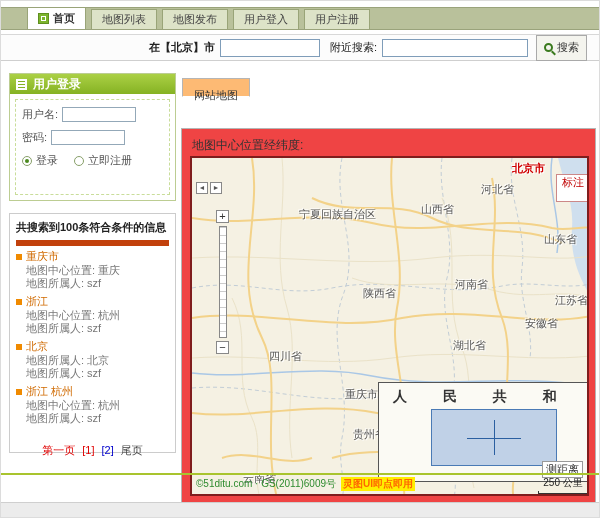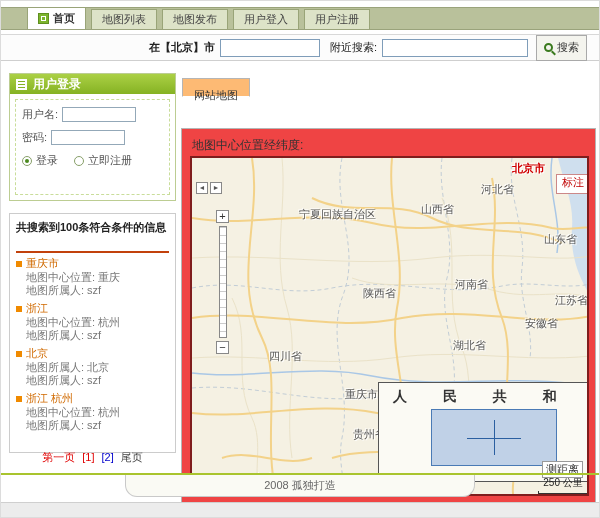--- a/index.html
+++ b/index.html
@@ -54,22 +54,22 @@
   .radio-row { display:flex; align-items:center; gap:4px; color:#555; margin-top:5px; }
   .radio { width:10px; height:10px; border-radius:50%; border:1px solid #88a06a;
            background:#fff; display:inline-block; position:relative; }
   .radio.checked::after { content:""; position:absolute; inset:2px; background:#4b8a1e;
                           border-radius:50%; }
   .radio-gap { width:8px; }
 
   
   .results-panel { position:absolute; left:8px; top:212px; width:167px; height:240px;
                    border:1px solid #cccccc; background:#fff; padding:6px 6px 4px; }
-  .results-summary { font-weight:bold; font-size:11px; color:#222; padding-bottom:16px;
-                     border-bottom:2px solid #c2410c; }
+  .results-summary { font-weight:bold; font-size:11px; color:#222; padding-bottom:5px;
+                     border-bottom:6px solid #c2410c; }
   .group-row { display:flex; align-items:center; gap:5px; padding:5px 2px;
                border-bottom:1px solid #e2e2e2; color:#76a91f; font-weight:bold; font-size:12px;
                cursor:pointer; }
   .group-radio { width:10px; height:10px; border-radius:50%; border:1px solid #76a91f;
                  position:relative; display:inline-block; }
   .group-radio::after { content:""; position:absolute; inset:2px; background:#76a91f;
                         border-radius:50%; }
   .result-item { padding:3px 0 1px; }
   .item-title { display:flex; align-items:center; gap:4px; color:#d06a00; font-size:11px;
                 cursor:pointer; }
@@ -99,21 +99,21 @@
 
   .pan-btn { position:absolute; width:12px; height:12px; background:#fff; border:1px solid #888;
              font-size:7px; line-height:10px; text-align:center; color:#555; cursor:pointer; }
   .zoom-btn { position:absolute; left:24px; width:13px; height:13px; background:#fff;
               border:1px solid #888; font-size:11px; line-height:11px; text-align:center;
               color:#333; cursor:pointer; }
   .zoom-track { position:absolute; left:27px; top:68px; width:8px; height:112px; background:#fff;
                 border:1px solid #888; cursor:pointer;
                 background-image:repeating-linear-gradient(#ccc 0 1px, transparent 1px 8px); }
 
-  .annotate-btn { position:absolute; left:364px; top:16px; width:34px; height:20px;
+  .annotate-btn { position:absolute; left:364px; top:16px; width:34px; height:28px;
                   background:#fff; border:1px solid #cc8888; color:#c00000; font-size:11px;
                   line-height:14px; text-align:center; cursor:pointer; }
 
   .inset { position:absolute; left:186px; top:224px; width:210px; height:100px;
            border:1px solid #555; background:#fbfaf4; overflow:hidden; }
   .inset-title { margin-top:5px; text-align:center; font-size:14px; font-weight:bold;
                  letter-spacing:16px; color:#333; white-space:nowrap; padding-left:14px; }
   .inset-rect { position:absolute; left:52px; top:26px; width:126px; height:57px;
                 background:rgba(120,160,215,.45); border:1px solid #4a7ab5; cursor:move; }
   .inset-rect::before { content:""; position:absolute; left:50%; top:18%; bottom:18%; width:1px;
@@ -319,16 +319,15 @@
       </div>
 
       <div class="map-copyright">
         <span>©51ditu.com · GS(2011)6009号</span>
         <span class="promo">灵图UI即点即用</span>
       </div>
     </div>
   </div>
 
   <div class="footer-line"></div>
-  <div class="footer-tab">2008 孤独打造</div>
   <div class="bottom-bar"></div>
 
 </div>
 
 </body></html>

